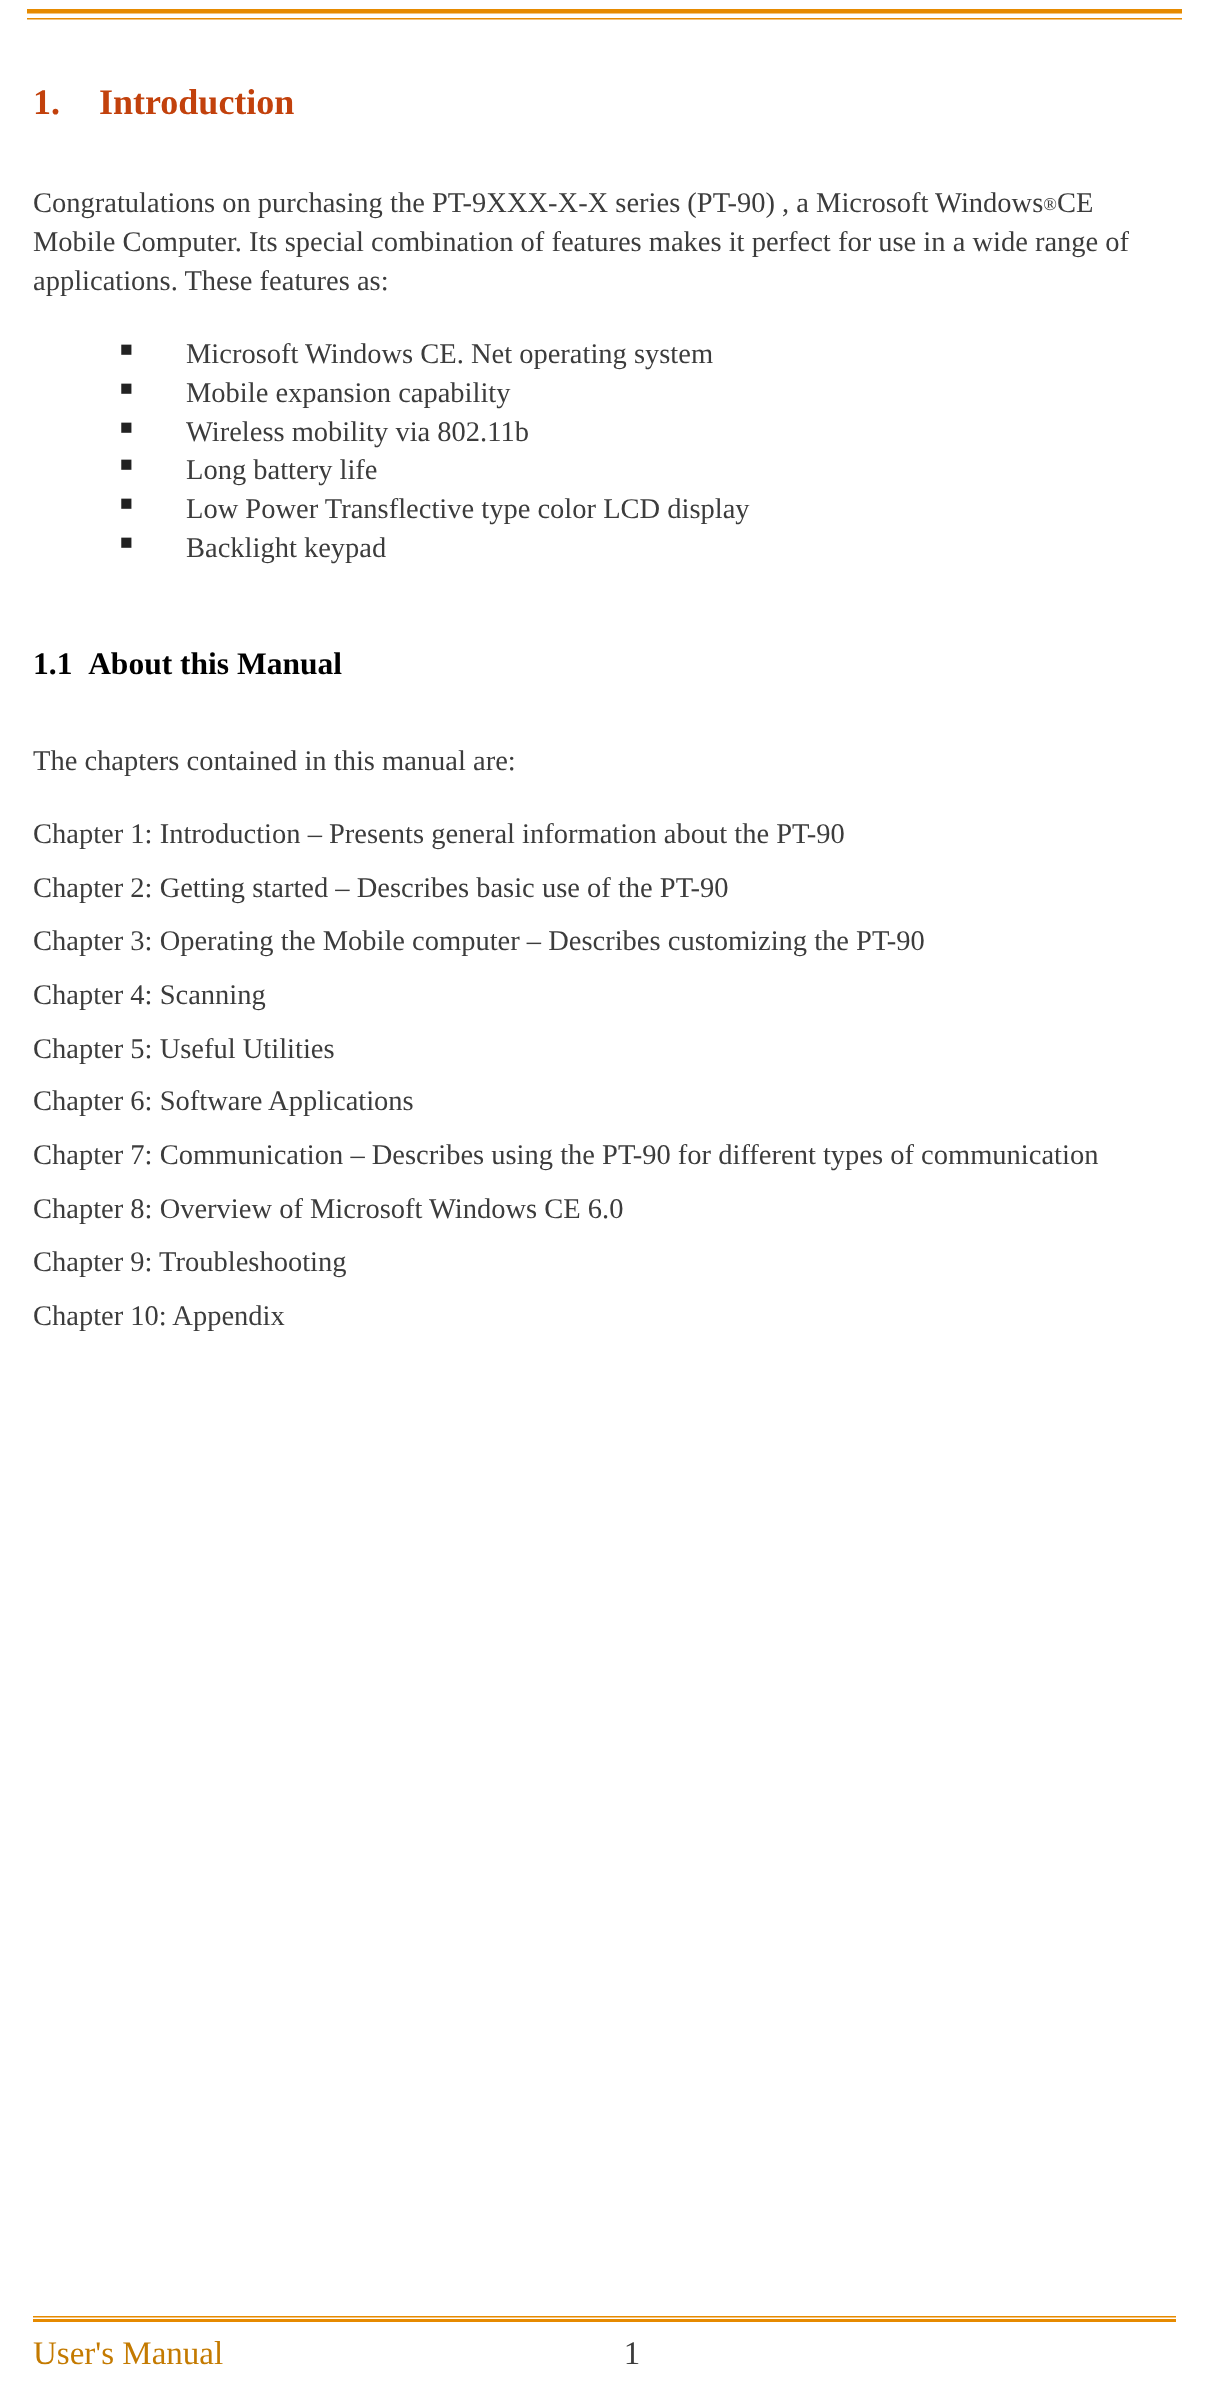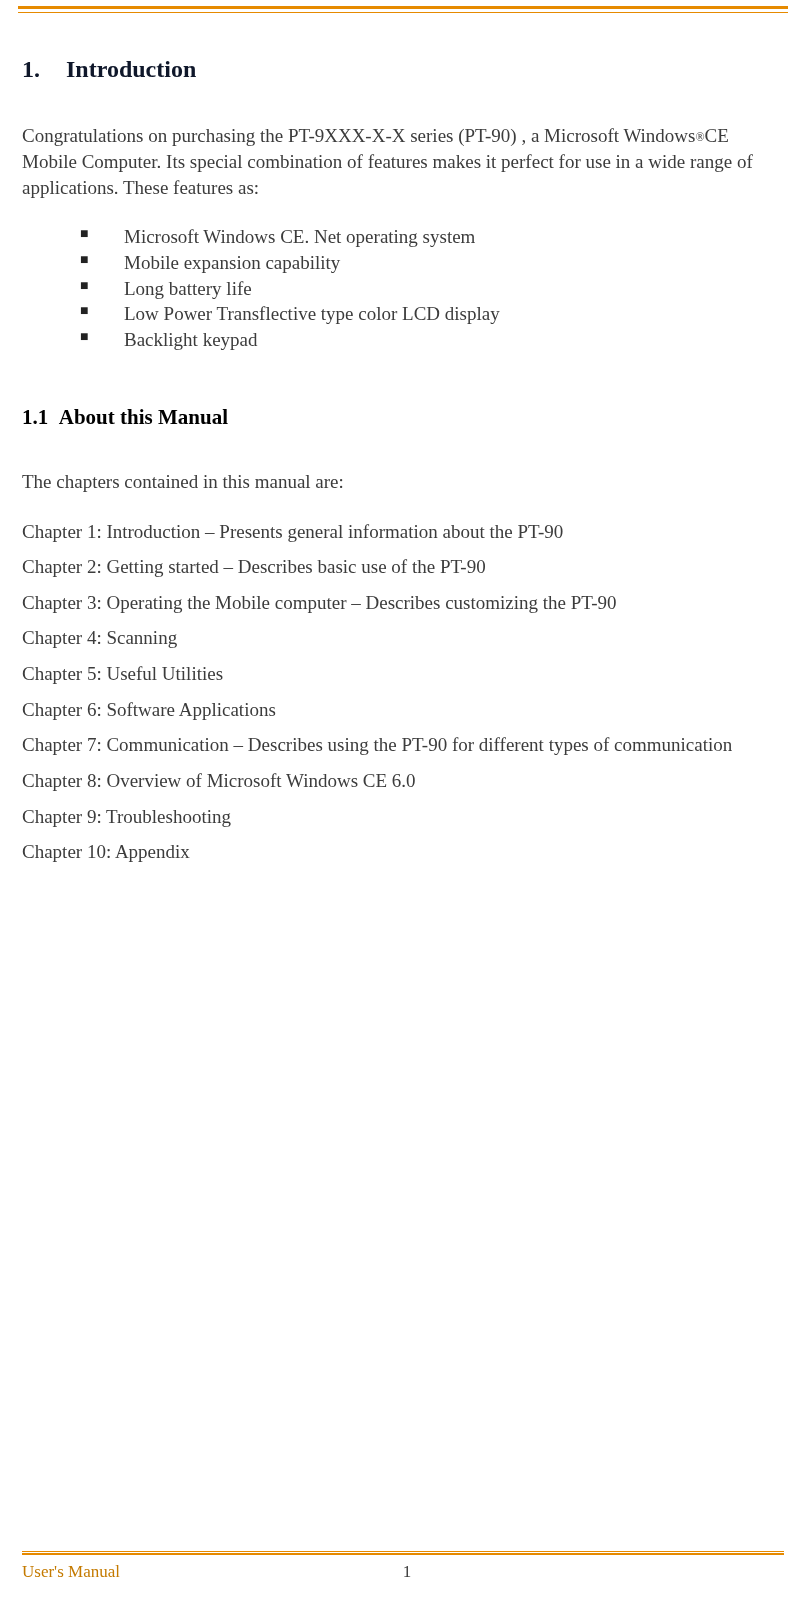--- a/index.html
+++ b/index.html
@@ -16,21 +16,21 @@
     .top-rule {
       border-top: 3px solid #e68a00;
       border-bottom: 1px solid #e68a00;
       height: 7px;
       margin: 6px 18px 0 18px;
     }
     .content {
       padding: 20px 22px 0 22px;
     }
     h1.section-number {
-      color: #0f172a;
+      color: #c2410c;
       font-size: 24px;
       font-weight: bold;
       margin: 20px 0 38px 0;
     }
     h1.section-number .num { display:inline-block; width: 38px; }
     p.intro {
       margin-bottom: 24px;
     }
     ul.features {
       list-style: none;
@@ -76,21 +76,21 @@
       border-top: 1px solid #e68a00;
       height: 4px;
     }
     .bottom-rule-inner {
       border-top: 2px solid #e68a00;
       margin-top: 1px;
     }
     .footer-row {
       display: flex;
       margin-top: 6px;
-      font-size: 17px;
+      font-size: 22px;
     }
     .footer-left {
       color: #c47a00;
       flex: 0 0 auto;
     }
     .footer-center {
       flex: 1;
       text-align: center;
       color: #3c3c3c;
       margin-left: -90px;
@@ -108,20 +108,21 @@
     <span>Introduction</span>
   </h1>
 
   <p class="intro">
     <span>Congratulations on purchasing the PT-9XXX-X-X series (PT-90) , a Microsoft Windows</span><span class="regmark">®</span><span>CE Mobile Computer. Its special combination of features makes it perfect for use in a wide range of applications. These features as:</span>
   </p>
 
   <ul class="features">
     <li><span>Microsoft Windows CE. Net operating system</span></li>
     <li><span>Mobile expansion capability</span></li>
+    <li><span>Wireless mobility via 802.11b</span></li>
     <li><span>Long battery life</span></li>
     <li><span>Low Power Transflective type color LCD display</span></li>
     <li><span>Backlight keypad</span></li>
   </ul>
 
   <h2 class="subsection">
     <span>1.1</span>&nbsp;&nbsp;<span>About this Manual</span>
   </h2>
 
   <p class="lead">The chapters contained in this manual are:</p>

